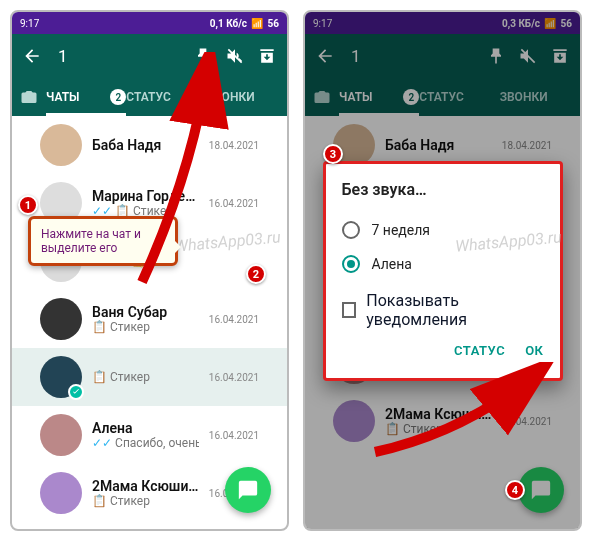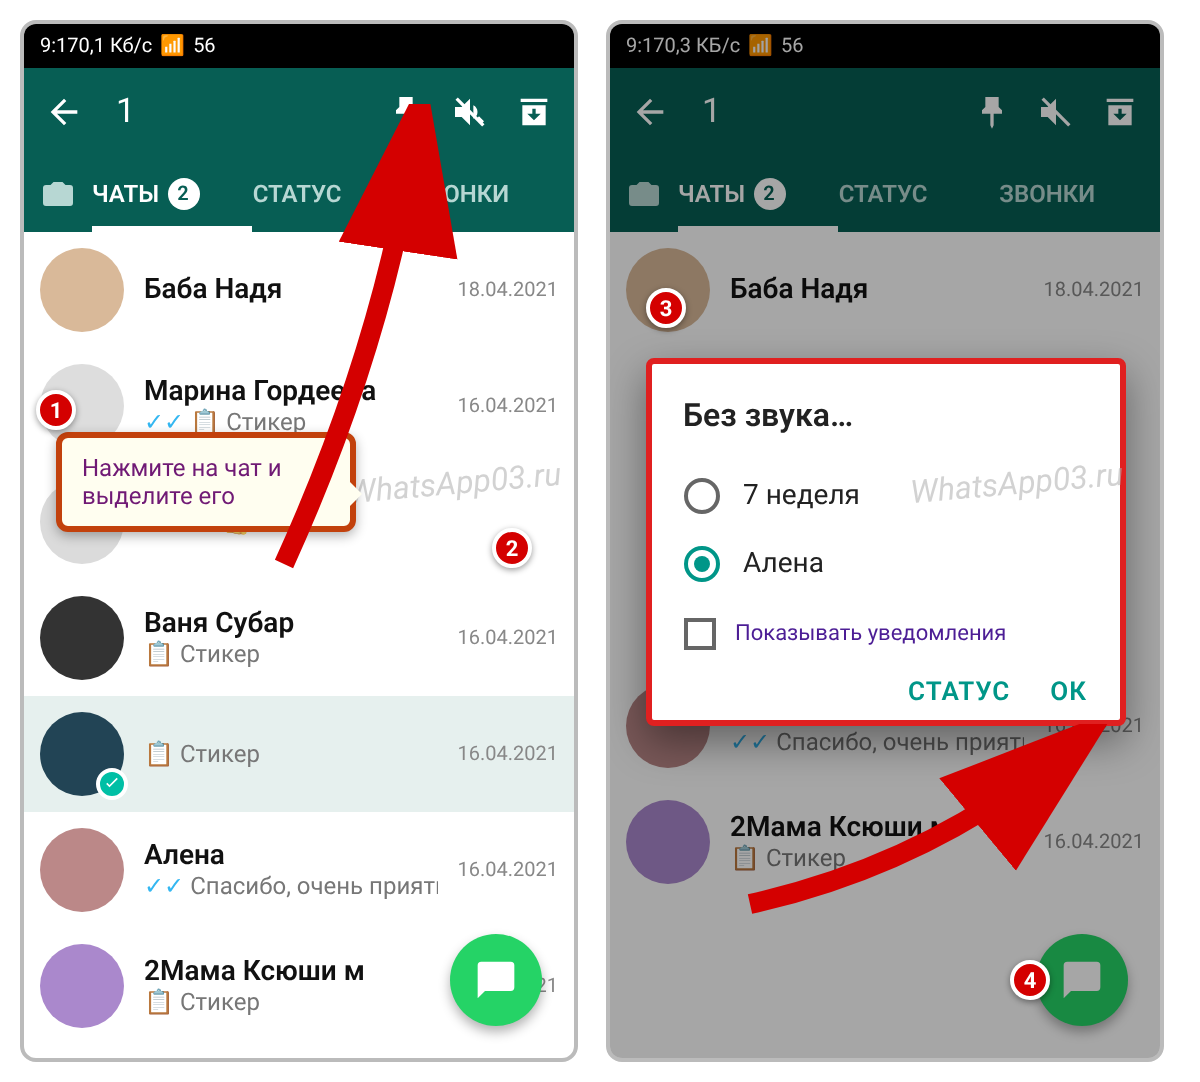--- a/index.html
+++ b/index.html
@@ -16,29 +16,29 @@
     width: 279px;
     height: 521px;
     border: 2px solid #bbb;
     border-radius: 8px;
     overflow: hidden;
     position: relative;
     background: #fff;
   }
   .statusbar {
     height: 22px;
-    background: #000000;
+    background: #4c1d95;
     color: #fff;
     display: flex;
     align-items: center;
-    justify-content: flex-start;
+    justify-content: space-between;
     font-size: 10px;
     padding: 0 8px;
   }
-  .statusbar .right { display:flex; gap:4px; align-items:center; }
+  .statusbar .right { display:flex; gap:4px; align-items:center;font-weight:bold; }
   .appbar {
     height: 44px;
     background: #075E54;
     color: #fff;
     display: flex;
     align-items: center;
     padding: 0 10px;
     gap: 12px;
   }
   .appbar .count { font-size: 17px; margin-left:4px; }
@@ -47,31 +47,31 @@
   .tabs {
     height: 38px;
     background: #075E54;
     color: #b7d7d3;
     display: flex;
     align-items: center;
     font-size: 12px;
     font-weight: 600;
   }
   .tabs .camtab { width: 34px; display:flex; justify-content:center; }
-  .tabs .tab { flex:1; text-align:center; display:flex; justify-content:flex-start; align-items:center; gap:4px; height:100%; position:relative;}
+  .tabs .tab { flex:1; text-align:center; display:flex; justify-content:space-between; align-items:center; gap:4px; height:100%; position:relative;}
   .tabs .tab.active { color:#fff; }
   .tabs .tab.active::after { content:""; position:absolute; bottom:0; left:0; right:0; height:3px; background:#fff; }
   .badge {
     background:#fff; color:#075E54; border-radius:9px; min-width:16px; height:16px;
     font-size:10px; display:inline-flex; align-items:center; justify-content:center;
     padding:0 4px;
   }
   .chatlist { height: calc(100% - 104px); overflow:hidden; position:relative; }
   .chat {
-    display:flex; align-items:center; padding:8px 8px; gap:10px;
+    display:flex; align-items:center; padding:8px 28px; gap:10px;
   }
   .chat.selected { background:#e6f0ee; }
   .avatar {
     width:42px; height:42px; border-radius:50%; background:#ccc; position:relative; flex-shrink:0;
     display:flex; align-items:center; justify-content:center; color:#fff; font-size:10px;
   }
   .avatar .check {
     position:absolute; bottom:-2px; right:-2px; width:16px; height:16px;
     background:#00bfa5; border-radius:50%; border:2px solid #fff;
     display:flex; align-items:center; justify-content:center;
@@ -86,30 +86,30 @@
     position:absolute; bottom:16px; right:16px; width:46px; height:46px;
     background:#25D366; border-radius:50%; display:flex; align-items:center; justify-content:center;
     box-shadow:0 3px 6px rgba(0,0,0,0.3);
   }
   
   .overlay {
     position:absolute; inset:0; background:rgba(0,0,0,0.35);
     display:flex; align-items:center; justify-content:center;
   }
   .dialog {
-    width:240px; background:#fff; border-radius:4px; padding:16px 16px 6px;
+    width:240px; background:#fff; border-radius:4px; padding:16px 16px 20px;
     box-shadow:0 8px 20px rgba(0,0,0,0.4);
     border:3px solid #e02020;
   }
   .dialog h3 { font-size:16px; font-weight:600; margin-bottom:14px; color:#222; }
   .radio { display:flex; align-items:center; gap:12px; font-size:14px; padding:8px 0; color:#222;}
   .radio .circ { width:18px; height:18px; border:2px solid #666; border-radius:50%; position:relative; }
   .radio.sel .circ { border-color:#009688; }
   .radio.sel .circ::after { content:""; position:absolute; inset:3px; background:#009688; border-radius:50%; }
-  .cbx { display:flex; align-items:center; gap:10px; font-size:11px; padding:10px 0 6px; color:#4c1d95;}
+  .cbx { display:flex; align-items:center; gap:10px; font-size:16px; padding:10px 0 6px; color:#0f172a;}
   .cbx .box { width:16px; height:16px; border:2px solid #666; }
   .dlgbtns { display:flex; justify-content:flex-end; gap:20px; padding-top:8px; }
   .dlgbtn { color:#009688; font-size:13px; font-weight:600; letter-spacing:0.5px; }
   
   .marker {
     position:absolute; width:20px; height:20px; background:#d40000; color:#fff;
     border-radius:50%; display:flex; align-items:center; justify-content:center;
     font-size:11px; font-weight:700; border:2px solid #fff;
     box-shadow:0 1px 3px rgba(0,0,0,0.4); z-index:50;
   }

